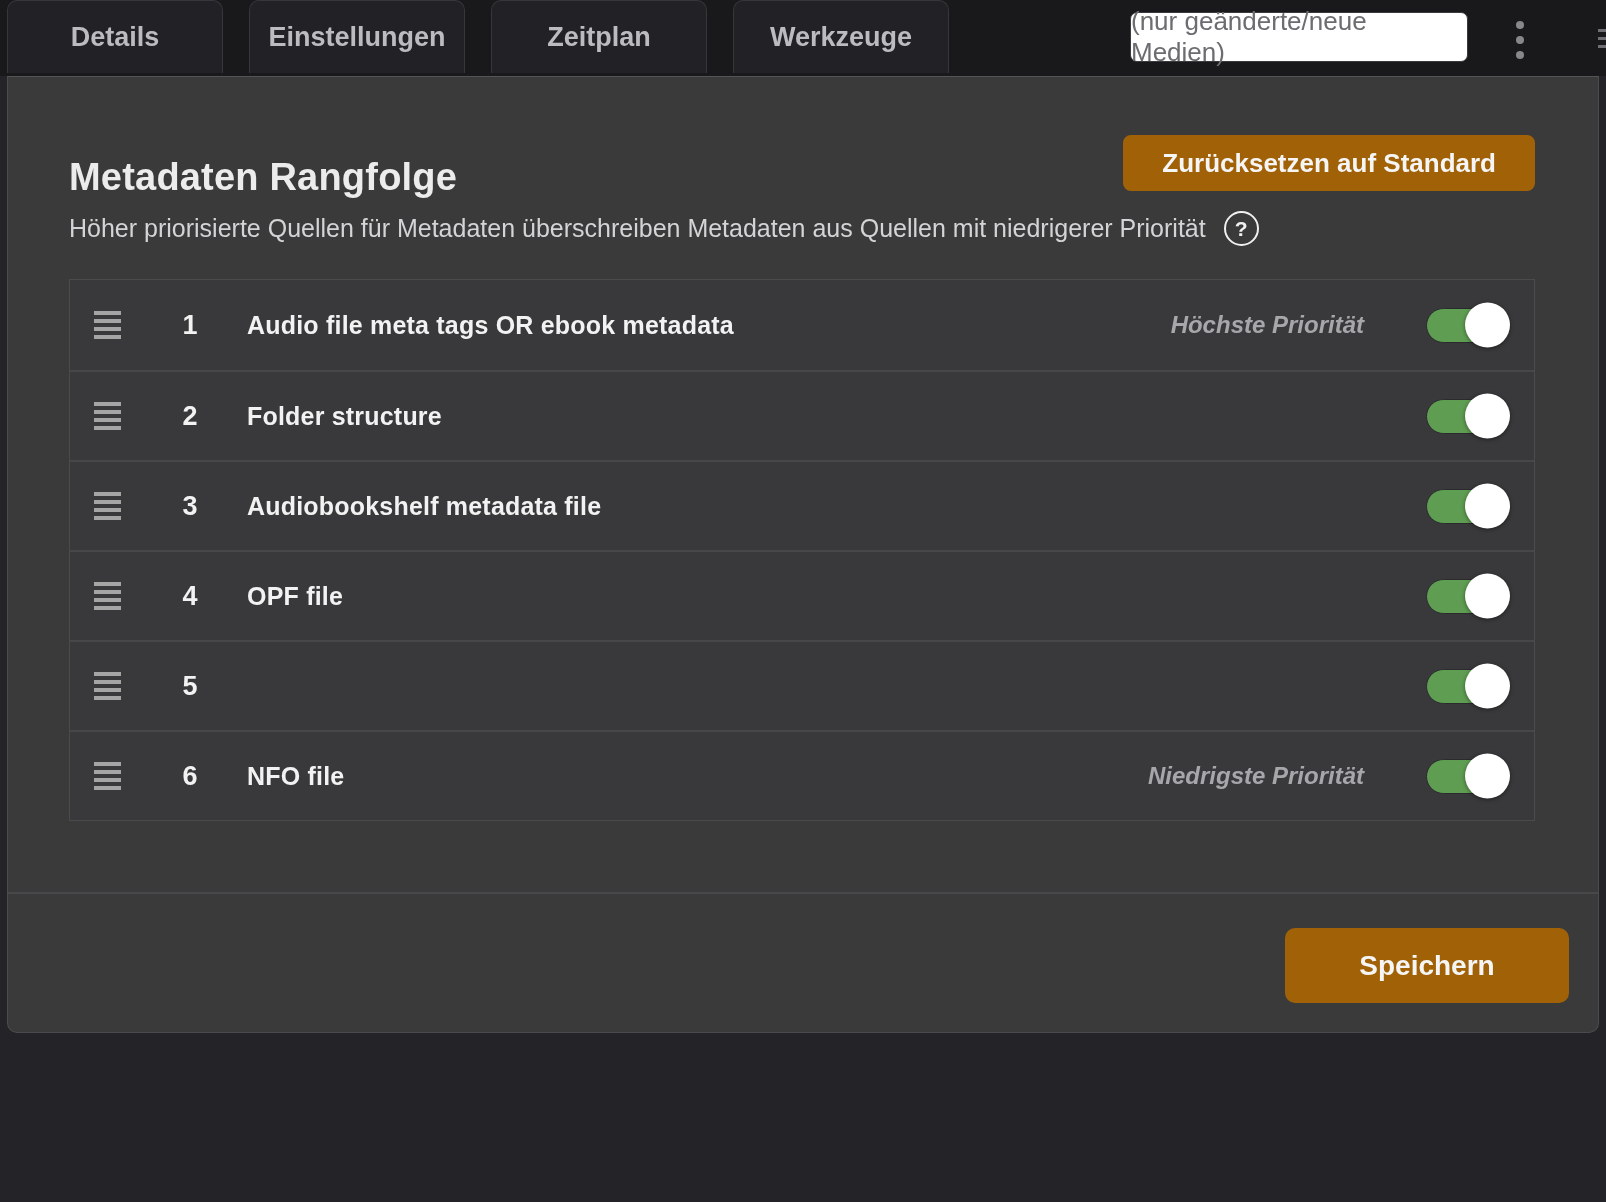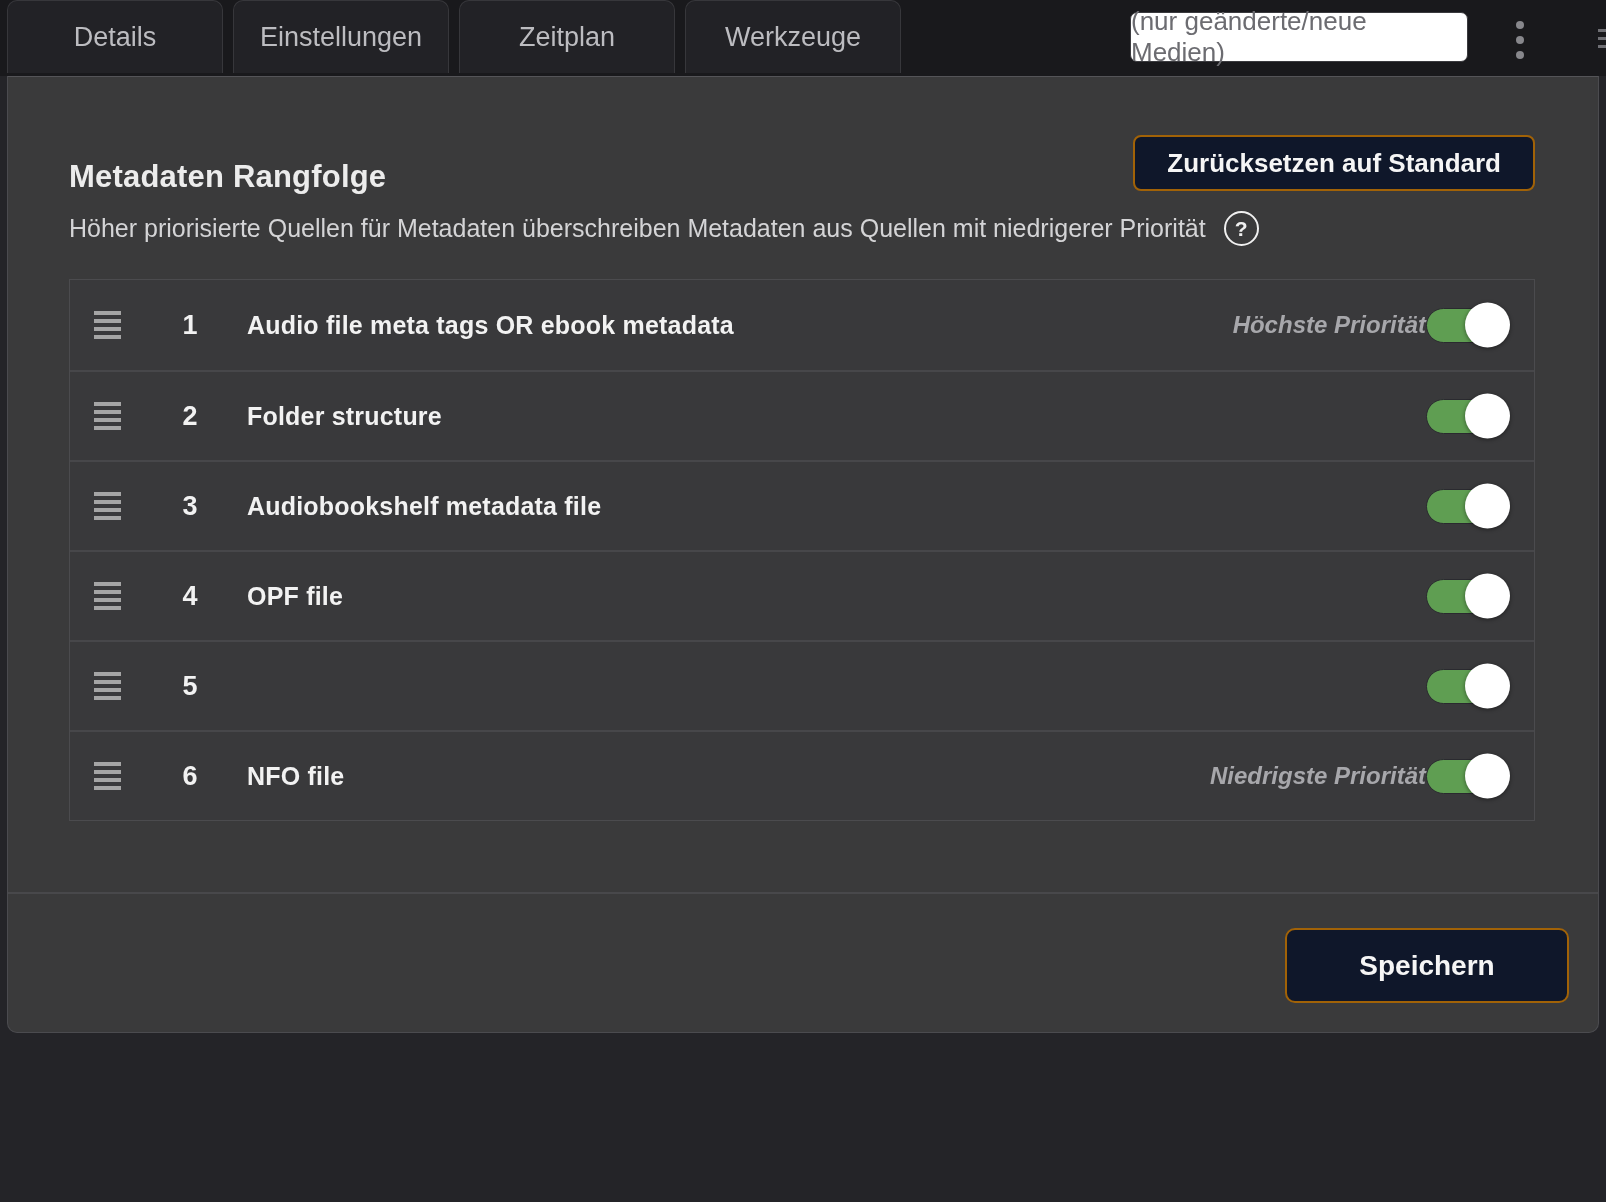--- a/index.html
+++ b/index.html
@@ -6,21 +6,21 @@
   html,body { background:#242428; }
   body { font-family:"Liberation Sans", sans-serif; }
   .page {
     position:relative; width:1606px; height:1202px;
     background:#242428; overflow:hidden;
   }
   
   .topstrip { position:absolute; top:0; left:0; width:100%; height:76px; background:#19191c; }
 
   
-  .tabbar { position:absolute; top:0; left:7px; height:78px; display:flex; gap:10px; z-index:3; }
+  .tabbar { position:absolute; top:0; left:7px; height:78px; display:flex; gap:26px; z-index:3;font-weight:bold; }
   .tab {
     width:216px; height:73px; display:flex; align-items:center; justify-content:center;
     background:#222226; border:1px solid #37373b; border-bottom:none;
     border-radius:10px 10px 0 0; color:#bcbcc0; font-size:27px; cursor:pointer;
   }
   .tab.active {
     height:78px; background:#3a3a3b; color:#ffffff; border-color:#4a4a4e; z-index:4;
   }
 
   
@@ -40,24 +40,24 @@
   
   .panel {
     position:absolute; left:7px; top:76px; width:1592px; height:957px;
     background:#3a3a3b; border:1px solid #4b4b4f; border-top-color:#545458;
     border-radius:0 0 10px 10px; z-index:2;
   }
   .panel-header {
     position:absolute; left:61px; right:63px; top:58px; height:56px;
     display:flex; align-items:center; justify-content:space-between;
   }
-  .panel-title { font-size:31px; font-weight:600; color:#ececec; letter-spacing:.2px;margin-top:28px; }
+  .panel-title { font-size:38px; font-weight:600; color:#ececec; letter-spacing:.2px;margin-top:28px; }
   .btn {
     display:flex; align-items:center; justify-content:center;
-    background:#0f172a; border:2px solid #a16207; border-radius:8px;
+    background:#a16207; border:7px solid #a16207; border-radius:8px;
     color:#f5f5f5; cursor:pointer;
   }
   .reset-btn { height:56px; padding:0 32px; font-size:26px; font-weight:600; }
 
   .panel-desc {
     position:absolute; left:61px; top:134px; display:flex; align-items:center; gap:18px;
     font-size:25px; color:#d4d4d6;
   }
   .help-icon {
     width:35px; height:35px; border:2.5px solid #f0f0f0; border-radius:50%;
@@ -74,21 +74,21 @@
     height:90px; display:flex; align-items:center; background:#39393b;
   }
   .row + .row { border-top:2px solid #47474a; }
   .handle {
     margin-left:24px; width:27px; height:28px; flex:none; cursor:grab;
     background:repeating-linear-gradient(to bottom,#a5a5a5 0 4px,transparent 4px 8px);
   }
   .num { margin-left:52px; width:34px; text-align:center; font-size:27px; font-weight:600; color:#f2f2f2; }
   .rlabel { margin-left:40px; font-size:25px; font-weight:600; color:#f2f2f2; letter-spacing:.2px; }
   .spacer { flex:1; }
-  .note { font-size:24px; font-style:italic; font-weight:600; color:#a7a7ab; }
+  .note { margin-right:62px; font-size:24px; font-style:italic; font-weight:600; color:#a7a7ab; }
   .note:empty { margin-right:0; }
 
   .toggle {
     position:relative; margin-right:28px; width:80px; height:35px; flex:none;
     border-radius:18px; background:var(--toggle-on,#5f9e52); border:1px solid #2a2a2f; cursor:pointer;
   }
   .toggle .knob {
     position:absolute; top:50%; right:-5px; transform:translateY(-50%);
     width:45px; height:45px; border-radius:50%; background:#ffffff;
     box-shadow:0 1px 4px rgba(0,0,0,.45);

